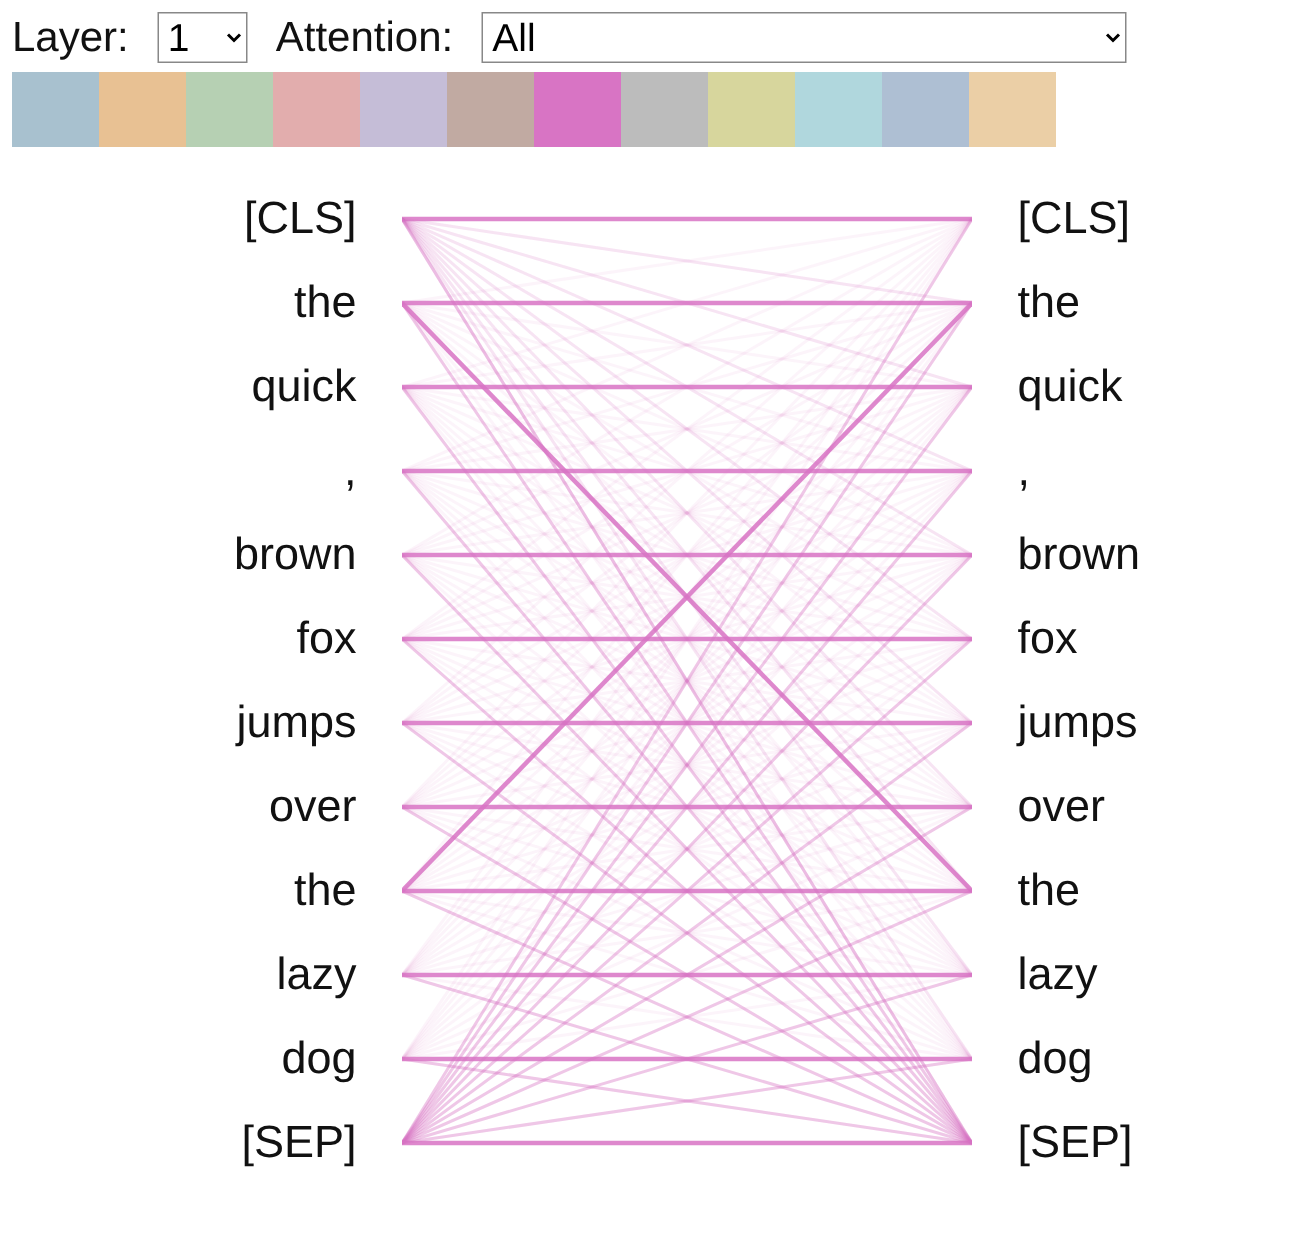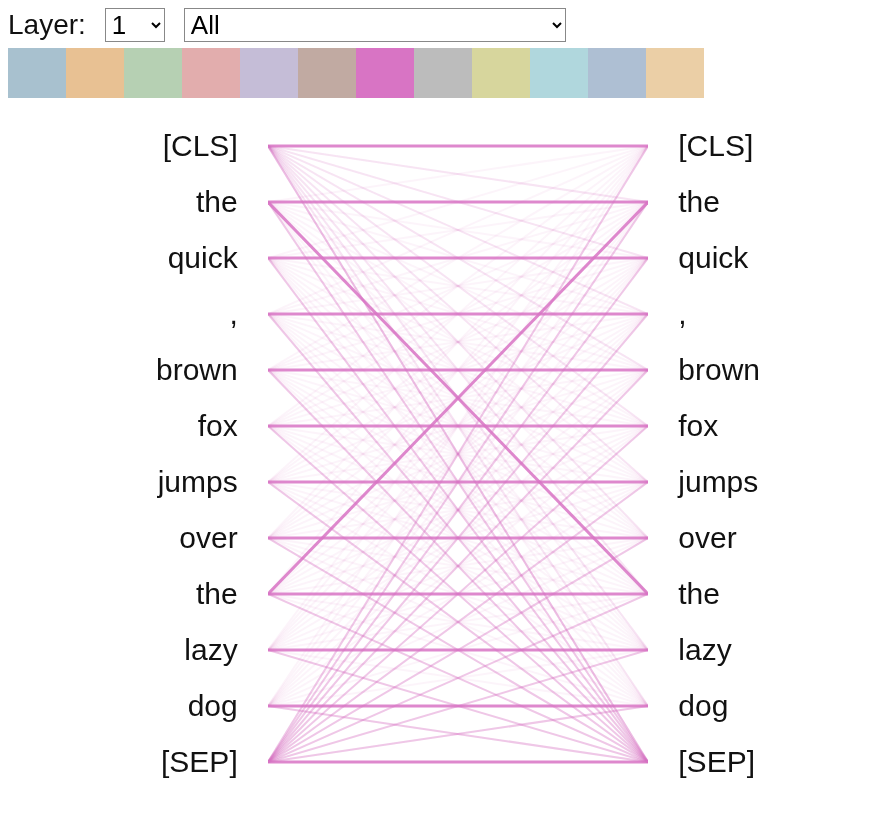--- a/index.html
+++ b/index.html
@@ -19,21 +19,21 @@
   }
   .controls label { color: #111; }
   select {
     font-size: 26px;
     padding: 0 2px;
     border: 1px solid #888;
     background: #fff;
     font-family: inherit;
   }
   select.small { width: 60px; }
-  select.big { width: 382px; }
+  select.big { width: 430px; }
   .palette {
     display: flex;
     margin-bottom: 20px;
   }
   .palette div {
     width: 58px;
     height: 50px;
   }
   .vis-wrap {
     position: relative;
@@ -68,20 +68,21 @@
   }
 </style>
 </head>
 <body>
 
 <div class="controls">
   <label>Layer:</label>
   <select class="small">
     <option>1</option>
   </select>
+  <label>Attention:</label>
   <select class="big">
     <option>All</option>
   </select>
 </div>
 
 <div class="palette" id="palette">
     <div style="background: rgb(168, 193, 207);"></div>
     <div style="background: rgb(232, 193, 147);"></div>
     <div style="background: rgb(182, 208, 179);"></div>
     <div style="background: rgb(226, 173, 173);"></div>

